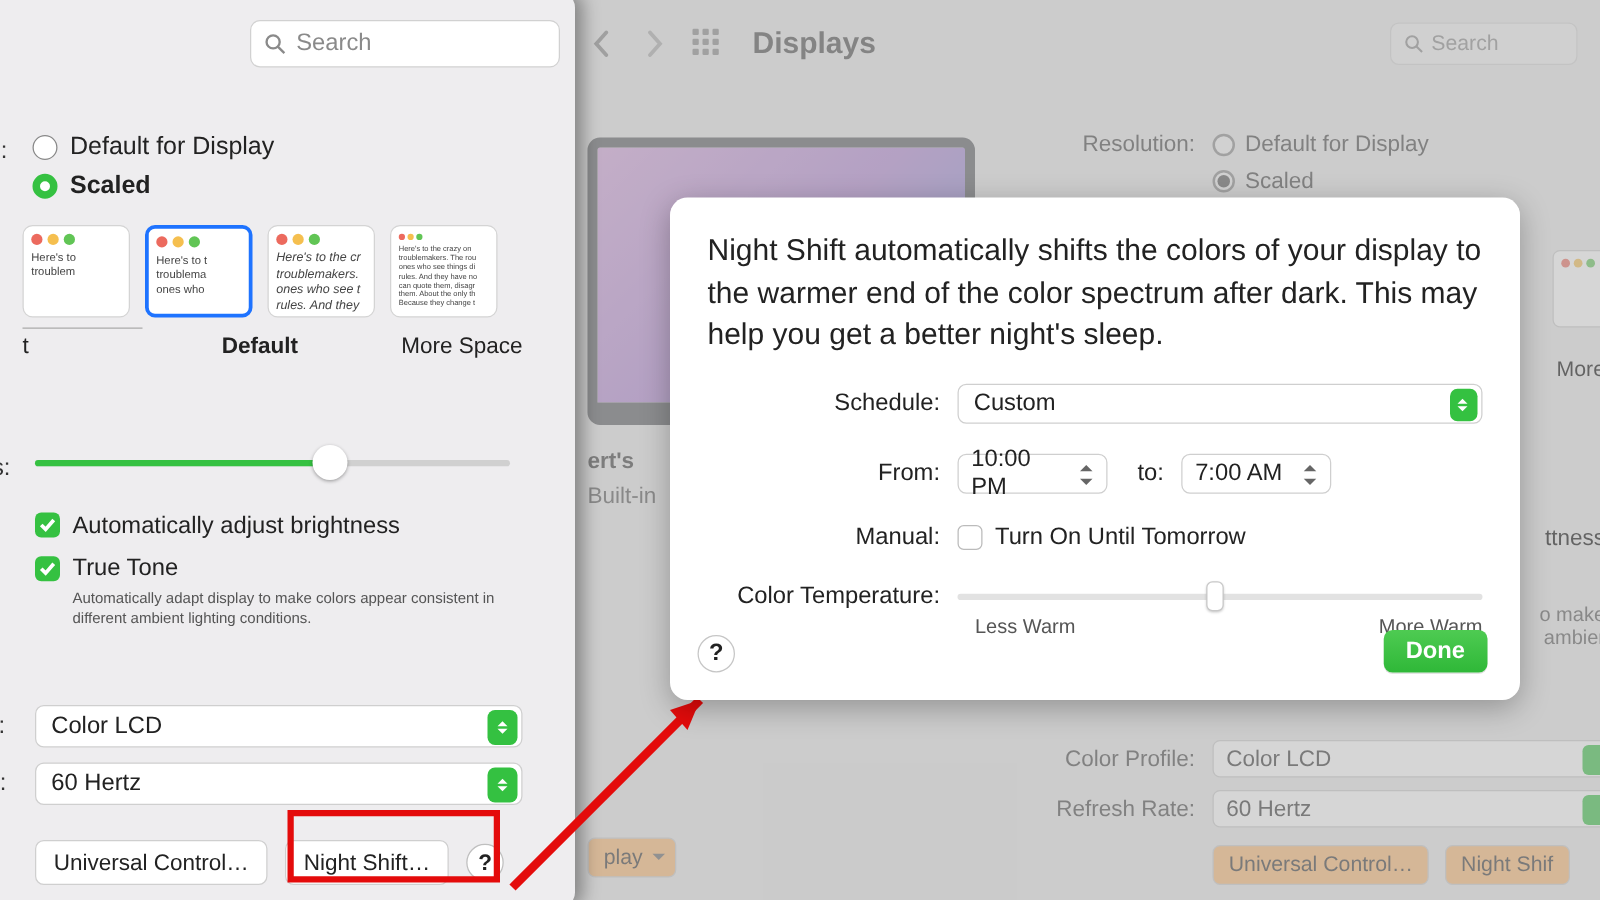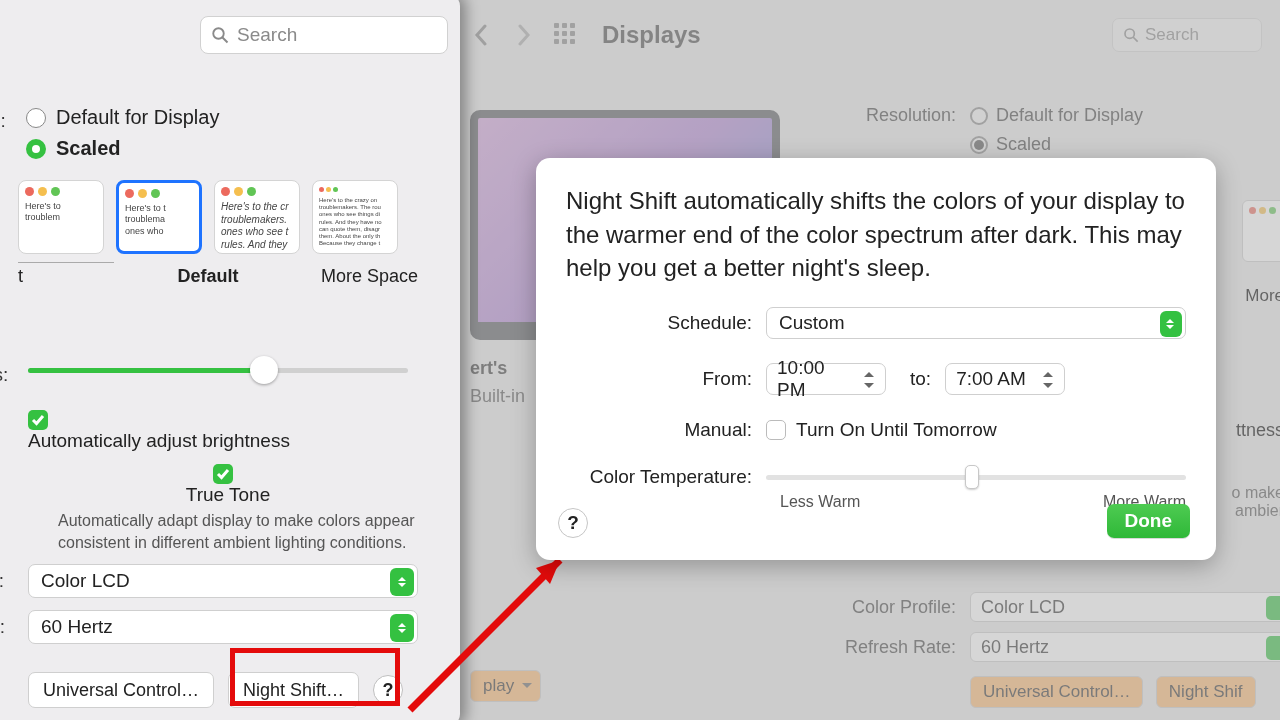--- a/index.html
+++ b/index.html
@@ -76,25 +76,25 @@
   #th-ms { text-align:right; flex:1;}
 
   
   .fg-label-left { position:absolute; left:-6px; font-size:19px; color:#333; }
   .fg-slider { position:absolute; left:38px; top:370px; width:380px; height:10px; }
   .fg-slider .track{ position:absolute; left:0; top:4px; height:5px; width:100%; background:#d0d0d0; border-radius:3px;}
   .fg-slider .fill { position:absolute; left:0; top:4px; height:5px; width:62%; background:#35c141; border-radius:3px;}
   .fg-slider .knob{ position:absolute; top:-8px; left:62%; width:28px; height:28px; margin-left:-14px; background:#fff; border-radius:50%; box-shadow:0 1px 3px rgba(0,0,0,.35);}
 
   .fg-checks { position:absolute; left:38px; top:416px; width:400px; }
-  .chkrow { display:flex; align-items:flex-start; margin-bottom:12px;flex-direction:column; }
+  .chkrow { display:flex; align-items:flex-start; margin-bottom:12px; }
   .chk { width:20px; height:20px; border-radius:5px; background:#35c141; margin-right:10px; flex:0 0 20px; display:flex; align-items:center; justify-content:center;}
   .chk svg{ stroke:#fff; stroke-width:3;}
   .chklbl { font-size:19px; }
-  .chkdesc { font-size:16px; color:#555; margin:4px 0 0 30px; line-height:1.35; max-width:370px;}
+  .chkdesc { font-size:12px; color:#555; margin:4px 0 0 30px; line-height:1.35; max-width:370px;}
 
   .fg-selectrow { position:absolute; left:38px; width:390px; }
   .fg-select { height:34px; background:#fff; border:1px solid #cfcfcf; border-radius:7px;
                display:flex; align-items:center; padding:0 36px 0 12px; font-size:19px; color:#222; position:relative;}
   .fg-select .stepper { position:absolute; right:3px; top:3px; width:24px; height:28px; border-radius:6px; background:#34c141; display:flex; flex-direction:column; align-items:center; justify-content:center;}
   .fg-select .stepper::before{content:"";border:4px solid transparent;border-bottom-color:#fff;margin-bottom:2px;}
   .fg-select .stepper::after{content:"";border:4px solid transparent;border-top-color:#fff;}
 
   .fg-bottom { position:absolute; left:38px; bottom:18px; display:flex; gap:14px; align-items:center;}
   .fg-btn { height:36px; line-height:34px; padding:0 14px; background:#fff; border:1px solid #cfcfcf; border-radius:7px; font-size:18px; }

